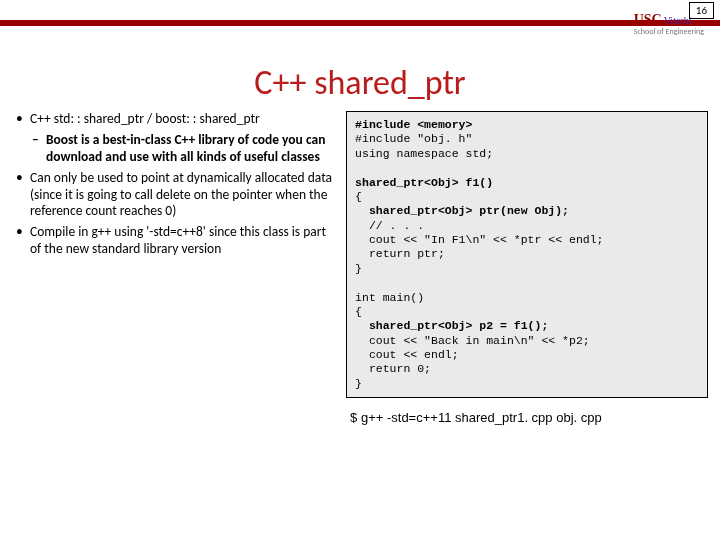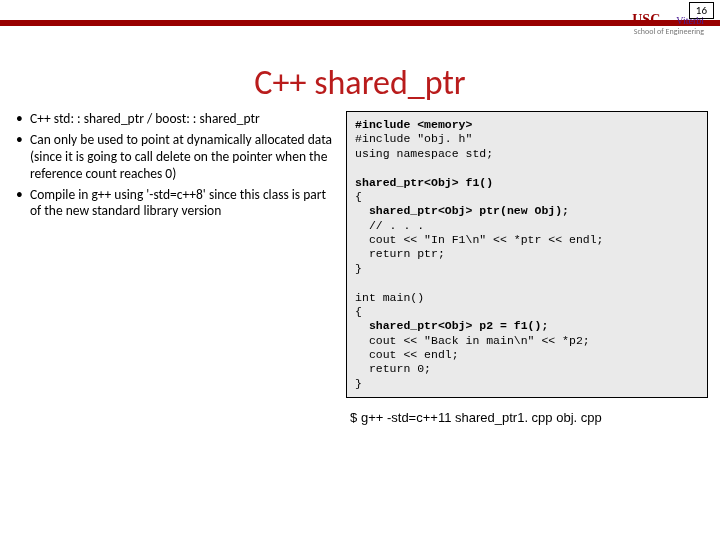--- a/index.html
+++ b/index.html
@@ -31,21 +31,21 @@
   }
   .logo-area {
     position: absolute;
     right: 16px;
     top: -14px;
     text-align: right;
     font-size: 9px;
     color: #666;
     line-height: 1.1;
   }
-  .logo-top { display: flex; align-items: baseline; gap: 16px; justify-content: flex-end; }
+  .logo-top { display: flex; align-items: baseline; gap: 2px; justify-content: flex-start; }
   .usc { color: #990000; font-weight: bold; font-size: 14px; font-family: Georgia, serif; }
   .viterbi { color: #4c1d95; font-size: 10px; font-family: Georgia, serif; }
   .school-line { color: #777; font-size: 8px; margin-top: 0; }
   .title {
     text-align: center;
     font-size: 34px;
     font-weight: 400;
     color: #b91c1c;
     margin-top: 6px;
     font-family: Calibri, Arial, sans-serif;
@@ -101,20 +101,21 @@
     <div class="school-line">School of Engineering</div>
   </div>
 </div>
 
 <div class="title">C++ shared_ptr</div>
 
 <div class="content">
   <div class="left">
     <ul>
       <li class="b1">C++ std: : shared_ptr / boost: : shared_ptr</li>
+      <li class="b2">Boost is a best-in-class C++ library of code you can download and use with all kinds of useful classes</li>
       <li class="b1">Can only be used to point at dynamically allocated data (since it is going to call delete on the pointer when the reference count reaches 0)</li>
       <li class="b1">Compile in g++ using '-std=c++8' since this class is part of the new standard library version</li>
     </ul>
   </div>
   <div class="right">
     <div class="code-box"><span class="bold">#include &lt;memory&gt;</span>
 <span>#include "obj. h"</span>
 <span>using namespace std;</span>
 <span></span>
 <span class="bold">shared_ptr&lt;Obj&gt; f1()</span>

